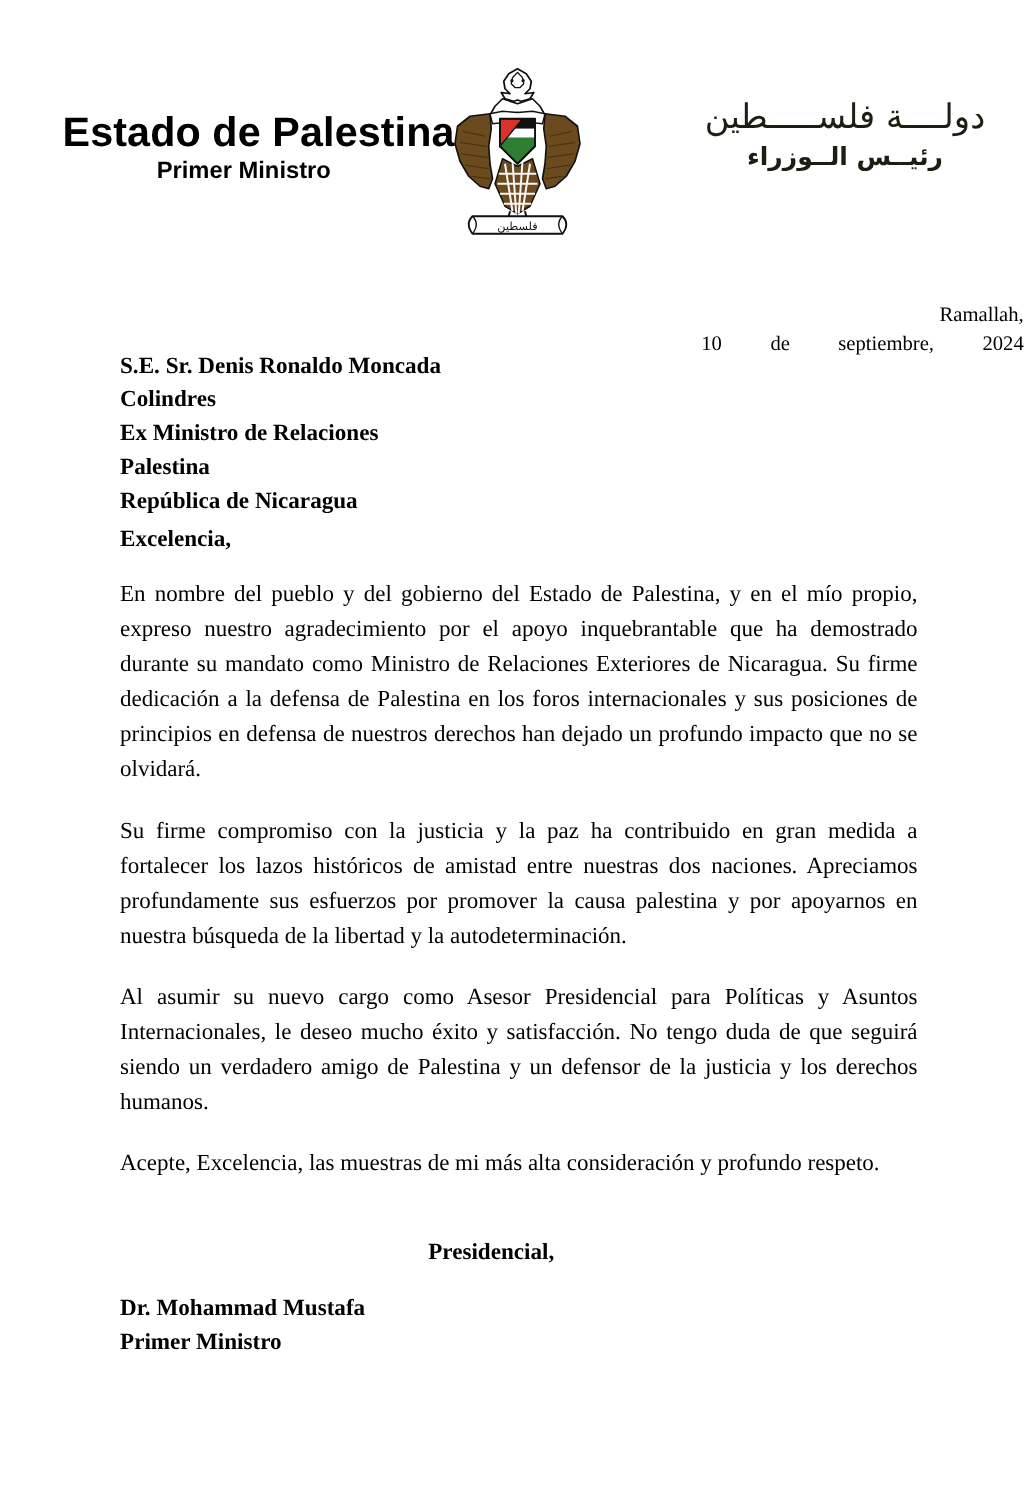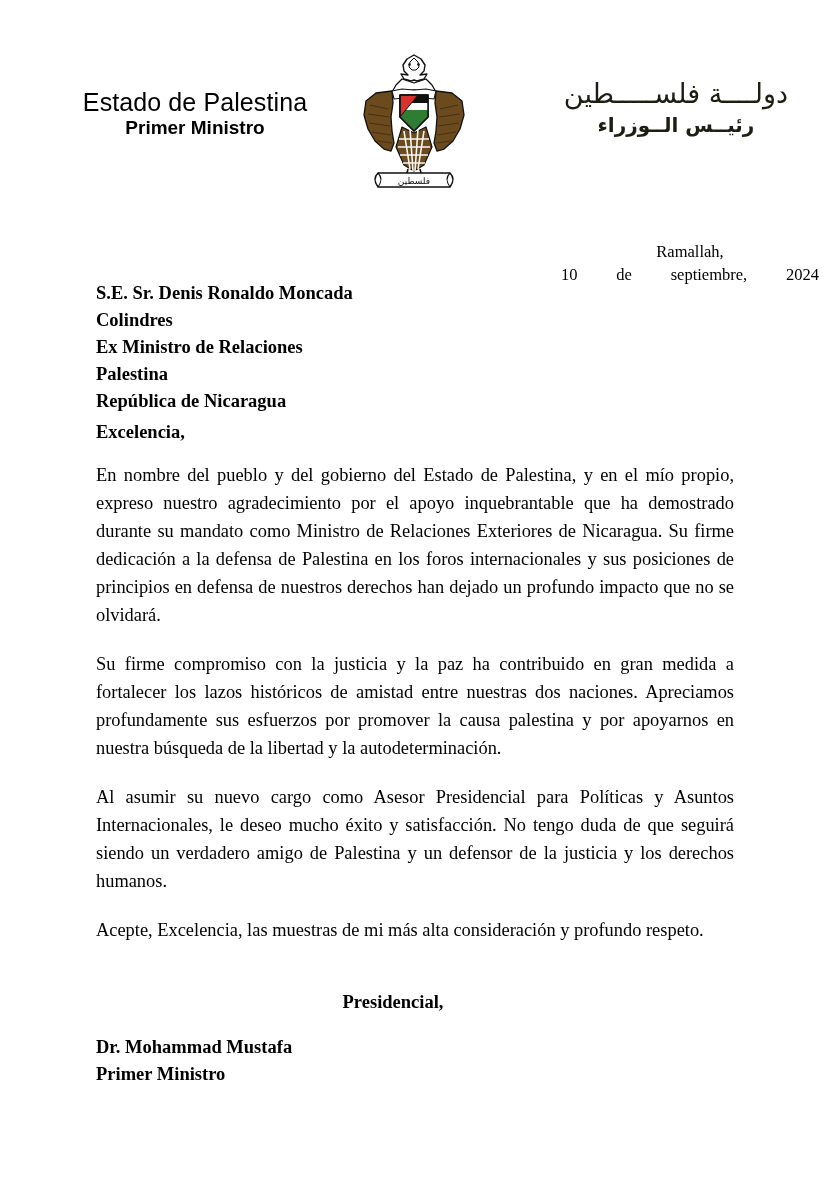--- a/index.html
+++ b/index.html
@@ -32,22 +32,22 @@
   .lh-left {
     position: absolute;
     left: 50px;
     top: 88px;
     width: 290px;
     text-align: center;
     font-family: "Liberation Sans", "DejaVu Sans", sans-serif;
     color: #000;
   }
   .lh-left .lh-title {
-    font-size: 25px;
-    font-weight: normal;
+    font-size: 33px;
+    font-weight: bold;
     letter-spacing: 0.1px;
     line-height: 1.12;
     white-space: nowrap;
   }
   .lh-left .lh-sub {
     font-size: 19px;
     font-weight: bold;
     line-height: 1.18;
     margin-top: 1px;
     white-space: nowrap;
@@ -91,21 +91,21 @@
 
   
   .date-block {
     position: absolute;
     left: 561px;
     top: 240px;
     width: 258px;
     font-size: 16.5px;
     line-height: 1.42;
   }
-  .date-city { text-align: center; }
+  .date-city { text-align: right; }
   .date-full {
     text-align: justify;
     text-align-last: justify;
     white-space: pre;
   }
 
   
   .addressee {
     position: absolute;
     left: 96px;

